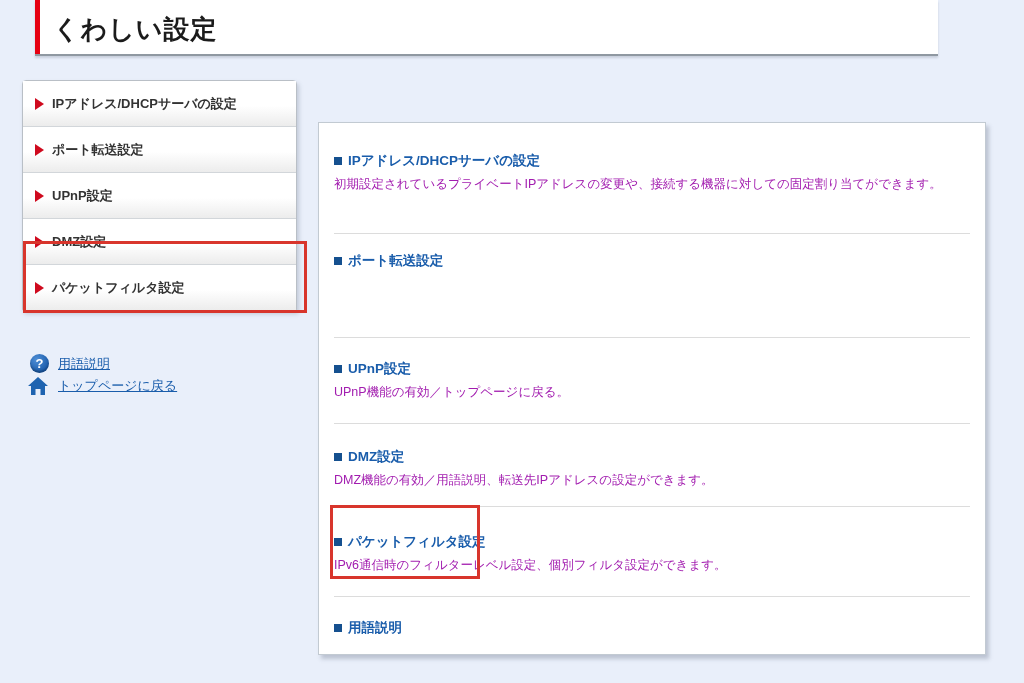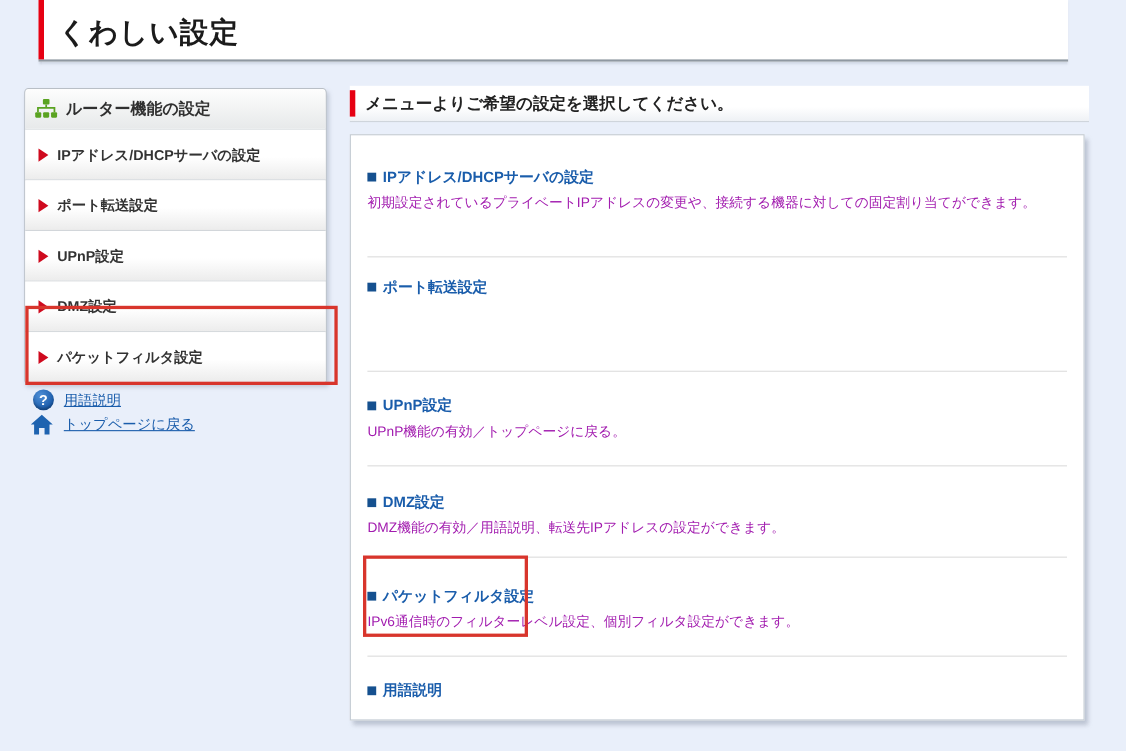--- a/index.html
+++ b/index.html
@@ -5,23 +5,24 @@
   * { margin:0; padding:0; box-sizing:content-box; }
   html,body { background:#dfe7f2; }
   body { font-family:"Liberation Sans","DejaVu Sans",sans-serif; }
   .page {
     position:relative; width:1024px; height:683px;
     background:#e9effa; overflow:hidden;
   }
 
   
   .title-band {
-    position:absolute; left:35px; top:0; width:936px; height:54px;
+    position:absolute; left:35px; top:0; width:867px; height:54px;
     background:#ffffff; border-bottom:2px solid #8f98a1;
     box-shadow:0 2px 2px rgba(140,150,165,.35);
+    padding-left:36px;
   }
   .title-band .red-bar {
     position:absolute; left:0; top:0; width:5px; height:54px; background:#e60012;
   }
   .page-title {
     position:absolute; left:18px; top:12px;
     font-size:26px; font-weight:bold; color:#1b1b1b; letter-spacing:1px;
   }
 
   
@@ -112,30 +113,20 @@
 <body>
 
 <div class="page">
 
   <div class="title-band">
     <div class="red-bar"></div>
     <h1 class="page-title">くわしい設定</h1>
   </div>
 
   <div class="sidebar">
-    <div class="sidebar-header">
-      <svg width="22" height="20" viewBox="0 0 22 20">
-        <rect x="8" y="1" width="6" height="5" rx="1" fill="#5aa321"></rect>
-        <path d="M11 6 v3 M3.5 13 v-4 h15 v4" stroke="#5aa321" stroke-width="1.6" fill="none"></path>
-        <rect x="1" y="13" width="5.5" height="5" rx="1" fill="#5aa321"></rect>
-        <rect x="8.2" y="13" width="5.5" height="5" rx="1" fill="#5aa321"></rect>
-        <rect x="15.4" y="13" width="5.5" height="5" rx="1" fill="#5aa321"></rect>
-      </svg>
-      <span>ルーター機能の設定</span>
-    </div>
     <ul class="sidebar-menu">
       <li class="sidebar-item">
         <span class="tri"></span>
         <span>IPアドレス/DHCPサーバの設定</span>
       </li>
       <li class="sidebar-item">
         <span class="tri"></span>
         <span>ポート転送設定</span>
       </li>
       <li class="sidebar-item">
@@ -158,24 +149,20 @@
     <span class="q-icon">?</span>
     <span class="label">用語説明</span>
   </div>
   <div class="side-link link-home">
     <svg width="22" height="20" viewBox="0 0 22 20">
       <path d="M11 1 L21 10 H18 V19 H13.5 V13 H8.5 V19 H4 V10 H1 Z" fill="#1e63b0"></path>
     </svg>
     <span class="label">トップページに戻る</span>
   </div>
 
-  <div class="main-header">
-    <div class="red-bar"></div>
-    <span class="text">メニューよりご希望の設定を選択してください。</span>
-  </div>
 
   <div class="main-box">
 
     <div class="menu-item mi-1">
       <div class="inner">
         <a class="mi-head">
           <span class="sq"></span>
           <span>IPアドレス/DHCPサーバの設定</span>
         </a>
         <p class="mi-desc">初期設定されているプライベートIPアドレスの変更や、接続する機器に対しての固定割り当てができます。</p>

